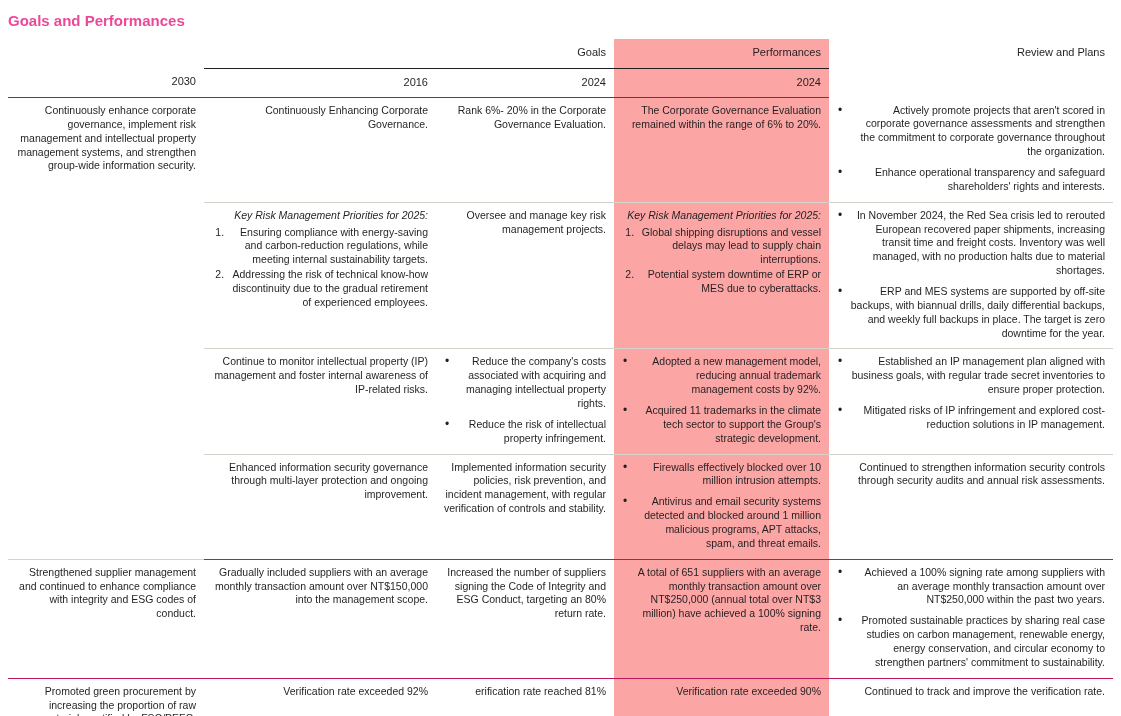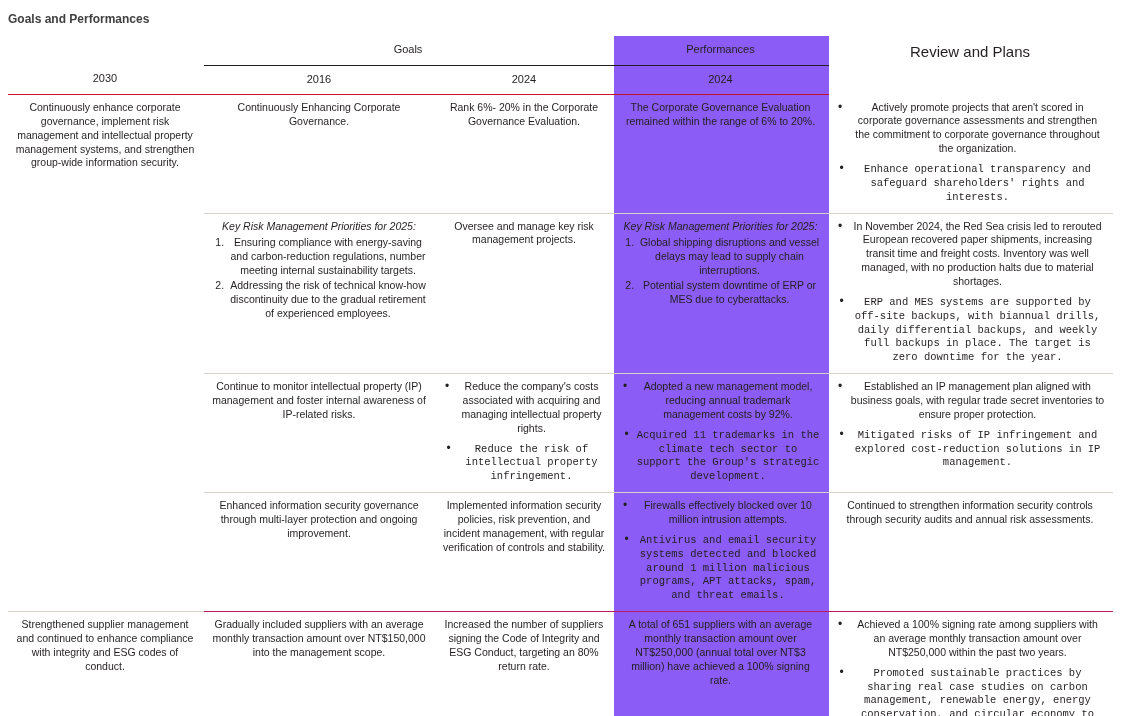--- a/index.html
+++ b/index.html
@@ -22,90 +22,90 @@
     padding: 0 8px;
   }
   .doc-title {
     font-size: 19px;
     font-weight: bold;
     color: #c8102e;
     margin: 6px 0 0 0;
     letter-spacing: .2px;
   }
   .doc-subtitle {
-    font-size: 12px;
-    font-weight: bold;
-    color: #404040;
+    font-size: 15px;
+    font-weight: bold;
+    color: #ec4899;
     margin: 12px 0 10px 0;
   }
   table.matrix {
     border-collapse: collapse;
     width: 1105px;
     table-layout: fixed;
     font-size: 10.5px;
   }
   table.matrix td, table.matrix th {
     vertical-align: top;
     padding: 6px 8px 8px 6px;
     line-height: 1.32;
     font-weight: normal;
-    text-align: center;
+    text-align: right;
   }
   
   col.c1 { width: 196px; }
   col.c2 { width: 232px; }
   col.c3 { width: 178px; }
   col.c4 { width: 215px; }
   col.c5 { width: 284px; }
 
   
   .grp {
     text-align: center;
     font-weight: bold;
     font-size: 11px;
     padding-bottom: 4px;
     border-bottom: 1px solid #231f20;
   }
   .grp.blank { border-bottom: none; }
   .grp-review {
     text-align: center;
     font-weight: bold;
-    font-size: 15px;
+    font-size: 11px;
     vertical-align: bottom;
     padding-bottom: 6px;
   }
   
   .yr {
     text-align: center;
     font-weight: normal;
     font-size: 11px;
     padding-top: 4px;
     padding-bottom: 6px;
     margin-top: 14px;
   }
   .hdr-underline td {
     border-bottom: 1.6px solid #c8102e;
   }
 
-  .shade { background: #8b5cf6; }
+  .shade { background: #fca5a5; }
 
   .rowline td { border-bottom: 1px solid #d8d2cd; }
   .thickline td { border-bottom: 1px solid #be185d; }
 
   ul.bl {
     margin: 0;
     padding: 0 0 0 13px;
     list-style: none;
   }
   ul.bl > li {
     position: relative;
     margin: 0 0 7px 0;
     padding-left: 2px;
   }
-  ul.bl > li:last-child { margin-bottom: 0; font-family: Liberation Mono, monospace; }
+  ul.bl > li:last-child { margin-bottom: 0; }
   ul.bl > li::before {
     content: "\2022";
     position: absolute;
     left: -10px;
     top: -1px;
     font-size: 12px;
     line-height: 1.3;
   }
   ol.nl {
     margin: 0;
@@ -159,21 +159,21 @@
             <li>Actively promote projects that aren't scored in corporate governance assessments and strengthen the commitment to corporate governance throughout the organization.</li>
             <li>Enhance operational transparency and safeguard shareholders' rights and interests.</li>
           </ul>
         </td>
       </tr>
 
       <tr class="rowline">
         <td>
           <p class="pt">Key Risk Management Priorities for 2025:</p>
           <ol class="nl">
-            <li>Ensuring compliance with energy-saving and carbon-reduction regulations, number meeting internal sustainability targets.</li>
+            <li>Ensuring compliance with energy-saving and carbon-reduction regulations, while meeting internal sustainability targets.</li>
             <li>Addressing the risk of technical know-how discontinuity due to the gradual retirement of experienced employees.</li>
           </ol>
         </td>
         <td>Oversee and manage key risk management projects.</td>
         <td class="shade">
           <p class="pt">Key Risk Management Priorities for 2025:</p>
           <ol class="nl">
             <li>Global shipping disruptions and vessel delays may lead to supply chain interruptions.</li>
             <li>Potential system downtime of ERP or MES due to cyberattacks.</li>
           </ol>

